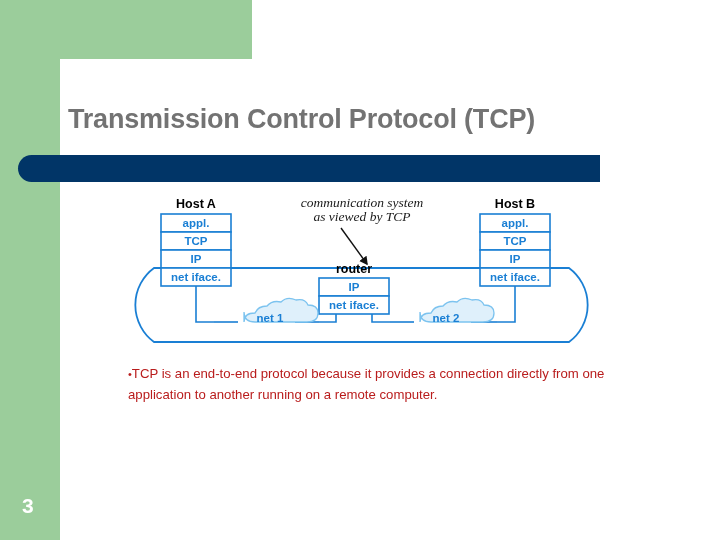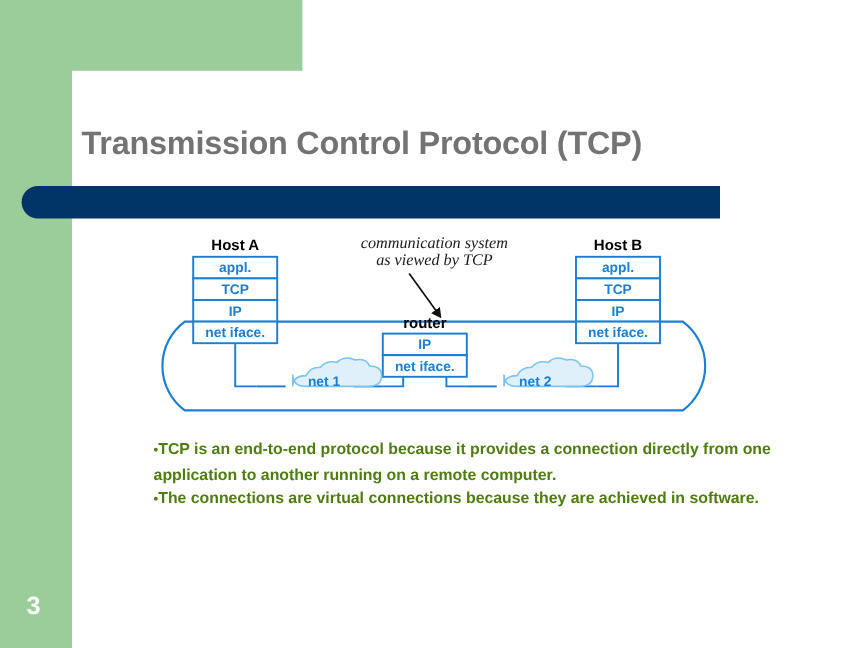--- a/index.html
+++ b/index.html
@@ -79,22 +79,22 @@
   }
   .diagram svg { display: block; }
 
   
   .body-text {
     position: absolute;
     left: 128px; top: 364px;
     width: 528px;
     font-size: 13.2px;
     line-height: 19.5px;
-    color: #4d7c0f;
-    font-weight: 700;
+    color: #b91c1c;
+    font-weight: 400;
   }
   .body-text .bullet-line { white-space: normal; }
   .bullet-mark { font-size: 11px; }
 </style>
 </head>
 <body>
 
 <div id="slide">
 
   <div class="green-left-band"></div>
@@ -177,16 +177,15 @@
       </g>
 
       <text x="248" y="17" font-family="'Liberation Serif',serif" font-size="13.5" font-style="italic" fill="#1a1a1a" text-anchor="middle">communication system</text>
       <text x="248" y="31" font-family="'Liberation Serif',serif" font-size="13.5" font-style="italic" fill="#1a1a1a" text-anchor="middle">as viewed by TCP</text>
       <line x1="227" y1="38" x2="253" y2="74" stroke="#111111" stroke-width="1.4" marker-end="url(#arrowhead)"></line>
     </svg>
   </div>
 
   <div class="body-text">
     <div class="bullet-line"><span class="bullet-mark">•</span><span>TCP is an end-to-end protocol because it provides a connection directly from one application to  another running on a remote computer.</span></div>
-    <div class="bullet-line"><span class="bullet-mark">•</span><span>The connections are virtual connections because they are achieved in software.</span></div>
   </div>
 
 </div>
 
 </body></html>

